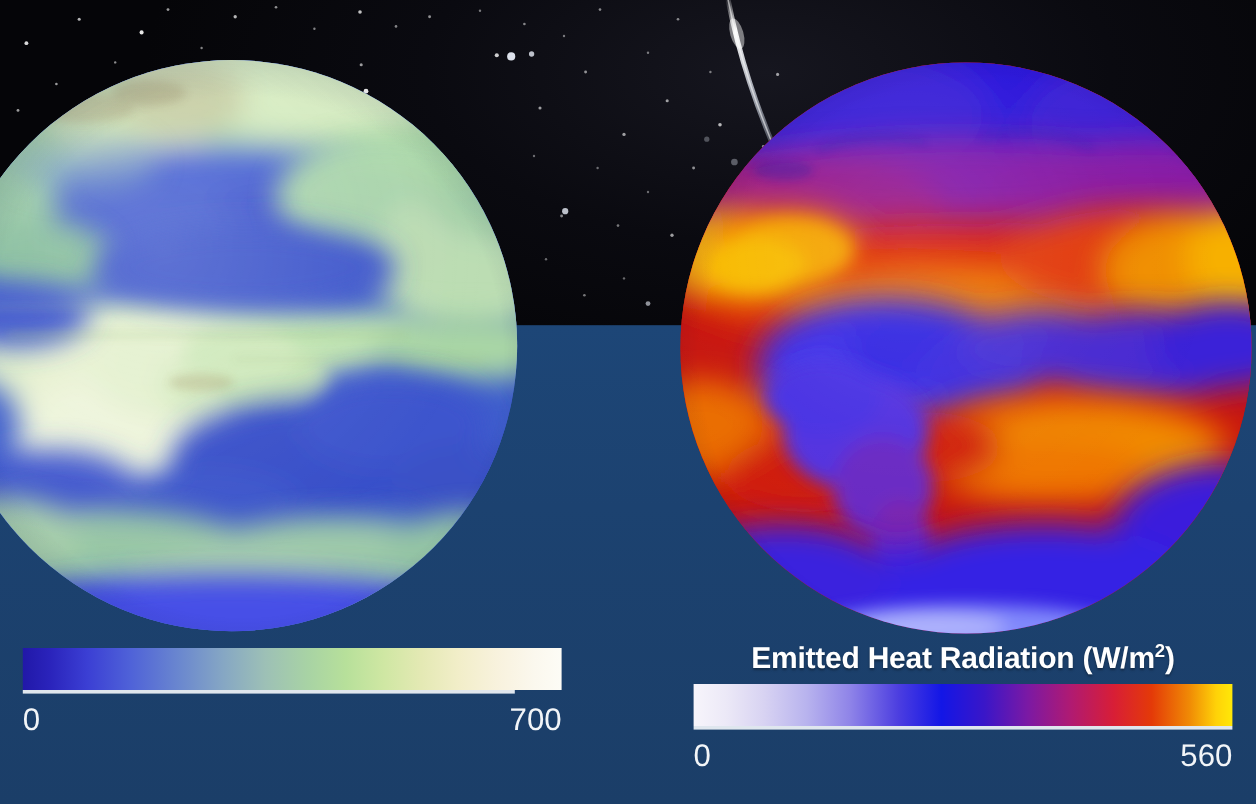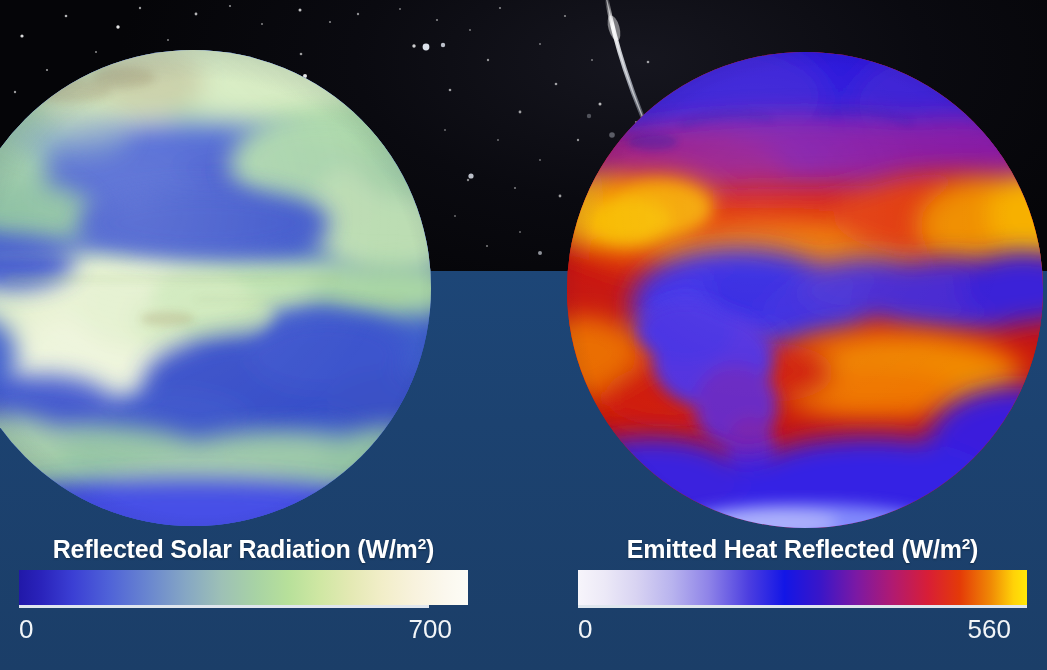--- a/index.html
+++ b/index.html
@@ -147,21 +147,21 @@
     height: 34px;
   }
   .tick-label {
     position: absolute;
     color: #f2f5f8;
     font-size: 26px;
     line-height: 30px;
     white-space: nowrap;
   }
   .tick-min { left: 0; }
-  .tick-max { right: 16px; }
+  .tick-max { right: 0; }
 
   #legend-reflected { left: 19px; width: 449px; }
   #legend-emitted   { left: 578px; width: 449px; }
 
   #bar-reflected {
     background: linear-gradient(90deg,
       #2118a8 0%,
       #2a23bb 5%,
       #3b3fd4 12%,
       #4f62d8 20%,
@@ -478,36 +478,33 @@
           <path d="M120 80 q40 -18 86 -6" stroke="#1b12a8" stroke-width="4" fill="none"></path>
           <path d="M250 70 q50 -12 90 8" stroke="#2316b4" stroke-width="4" fill="none"></path>
           <ellipse cx="92" cy="96" rx="24" ry="8" fill="#1a12a4"></ellipse>
         </g>
       </g>
     </svg>
     <div class="shade"></div>
   </div>
 
   <div class="legend" id="legend-reflected">
-    <div class="legend-title">
-      <span>Reflected Solar Radiation (W/m</span><sup>2</sup><span>)</span>
-    </div>
     <div class="colorbar-wrap">
       <div class="colorbar" id="bar-reflected"></div>
       <div class="colorbar-underline" id="underline-reflected"></div>
     </div>
     <div class="tick-row">
       <span class="tick-label tick-min">0</span>
       <span class="tick-label tick-max">700</span>
     </div>
   </div>
 
   <div class="legend" id="legend-emitted">
     <div class="legend-title">
-      <span>Emitted Heat Reflected (W/m</span><sup>2</sup><span>)</span>
+      <span>Emitted Heat Radiation (W/m</span><sup>2</sup><span>)</span>
     </div>
     <div class="colorbar-wrap">
       <div class="colorbar" id="bar-emitted"></div>
       <div class="colorbar-underline" id="underline-emitted"></div>
     </div>
     <div class="tick-row">
       <span class="tick-label tick-min">0</span>
       <span class="tick-label tick-max">560</span>
     </div>
   </div>

